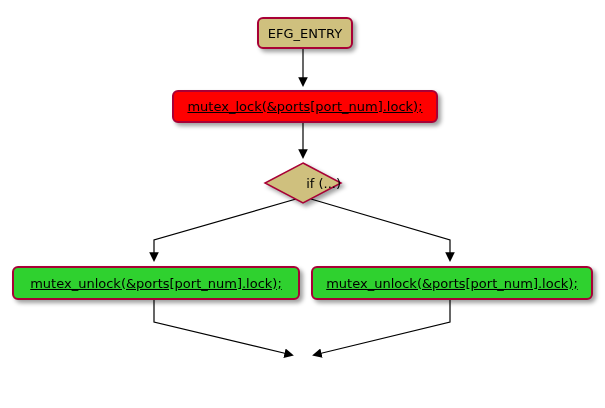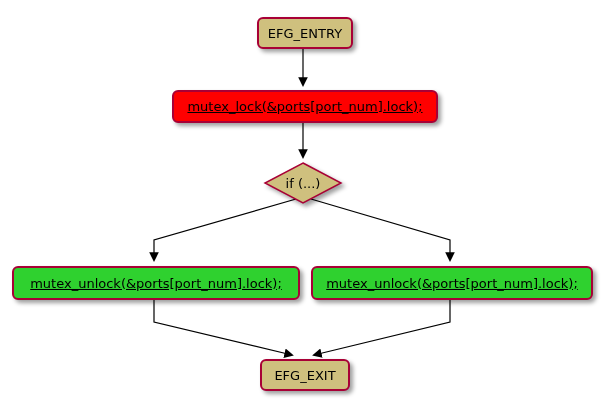--- a/index.html
+++ b/index.html
@@ -6,21 +6,21 @@
   body{font-family:"DejaVu Sans", sans-serif;}
   .canvas{position:relative;width:605px;height:408px;background:#FFFFFF;overflow:hidden;}
   .node{position:absolute;display:flex;align-items:center;justify-content:center;
         font-size:13px;color:#000000;border:2px solid #A80036;border-radius:6px;
         box-shadow:3px 3px 4px rgba(0,0,0,0.38);white-space:nowrap;}
   .node--tan{background:#CFC07E;}
   .node--red{background:#FE0000;}
   .node--green{background:#2FD12F;text-align:right;}
   .underline{text-decoration:underline;}
   .diamond-label{position:absolute;font-size:13px;color:#000000;
-        display:flex;align-items:center;justify-content:center;}
+        display:flex;align-items:center;justify-content:flex-end;}
   svg.flow{position:absolute;left:0;top:0;pointer-events:none;}
   .shadow{filter:drop-shadow(3px 3px 2px rgba(0,0,0,0.38));}
 </style>
 </head>
 <body>
 
 <div class="canvas">
 
   <svg class="flow" width="605" height="408">
     <defs>
@@ -52,17 +52,14 @@
   </div>
 
   <div class="node node--green" style="left:12px;top:266px;width:284px;height:30px;">
     <span class="underline">mutex_unlock(&amp;ports[port_num].lock);</span>
   </div>
 
   <div class="node node--green" style="left:311px;top:266px;width:278px;height:30px;">
     <span class="underline">mutex_unlock(&amp;ports[port_num].lock);</span>
   </div>
 
-  <div class="node node--tan" style="left:260px;top:359px;width:86px;height:28px;">
-    <span>EFG_EXIT</span>
-  </div>
 
 </div>
 
 </body></html>

